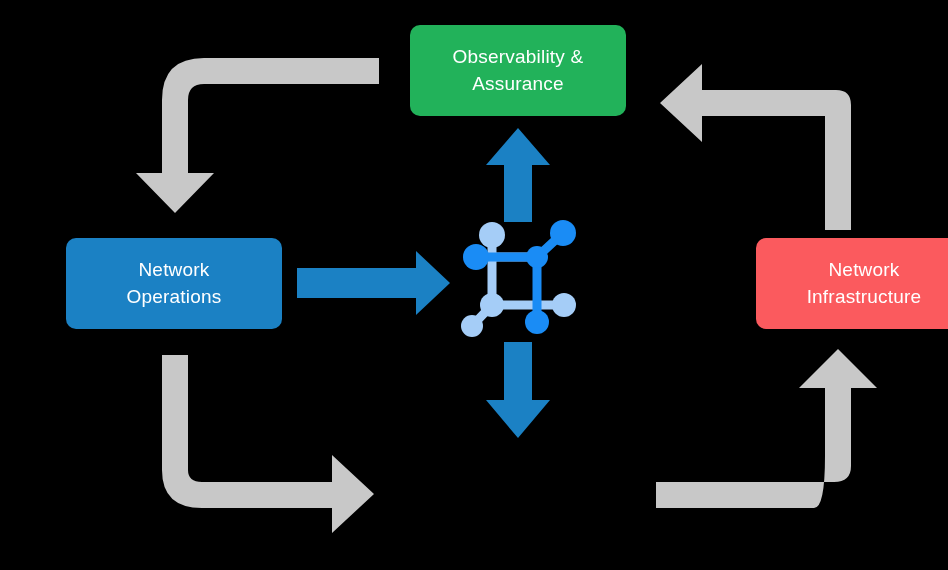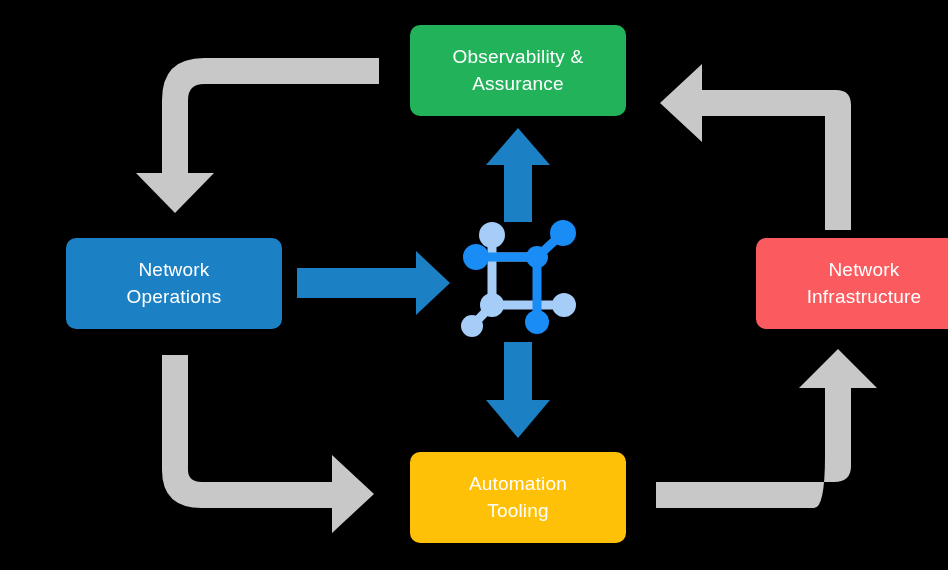--- a/index.html
+++ b/index.html
@@ -121,16 +121,14 @@
 
   <div class="node-box" id="box-observability">Observability &amp;
 Assurance</div>
 
   <div class="node-box" id="box-operations">Network
 Operations</div>
 
   <div class="node-box" id="box-infrastructure">Network
 Infrastructure</div>
 
-  <div class="node-box" id="box-automation">Automation
-Tooling</div>
 
 </div>
 
 </body></html>

